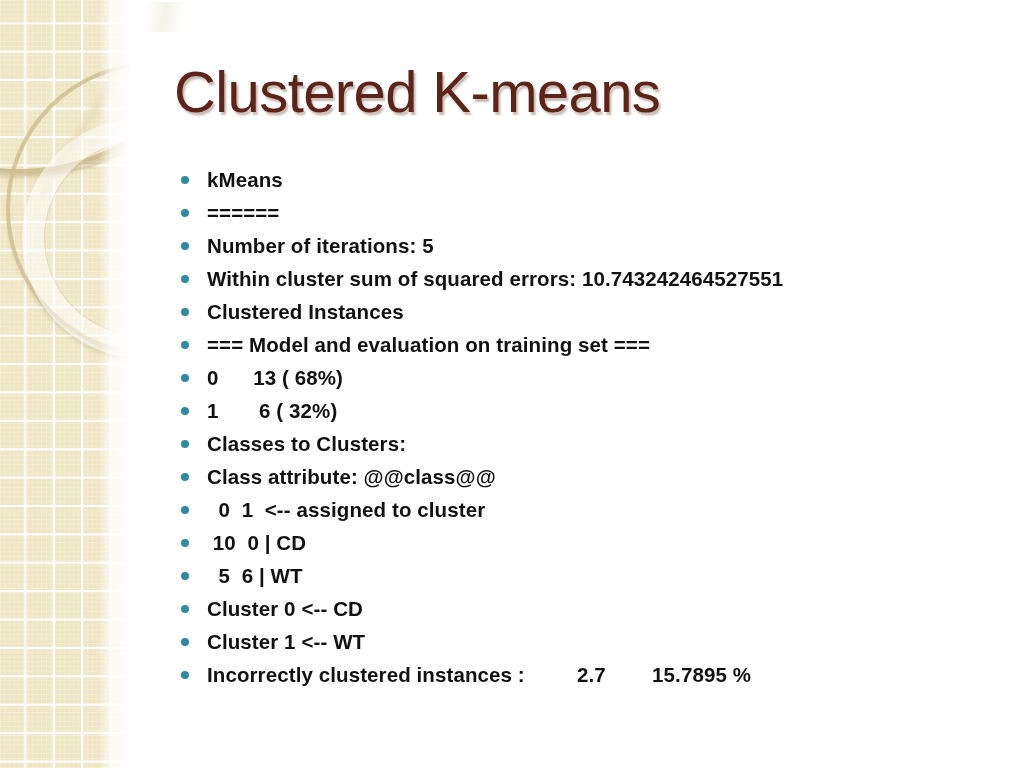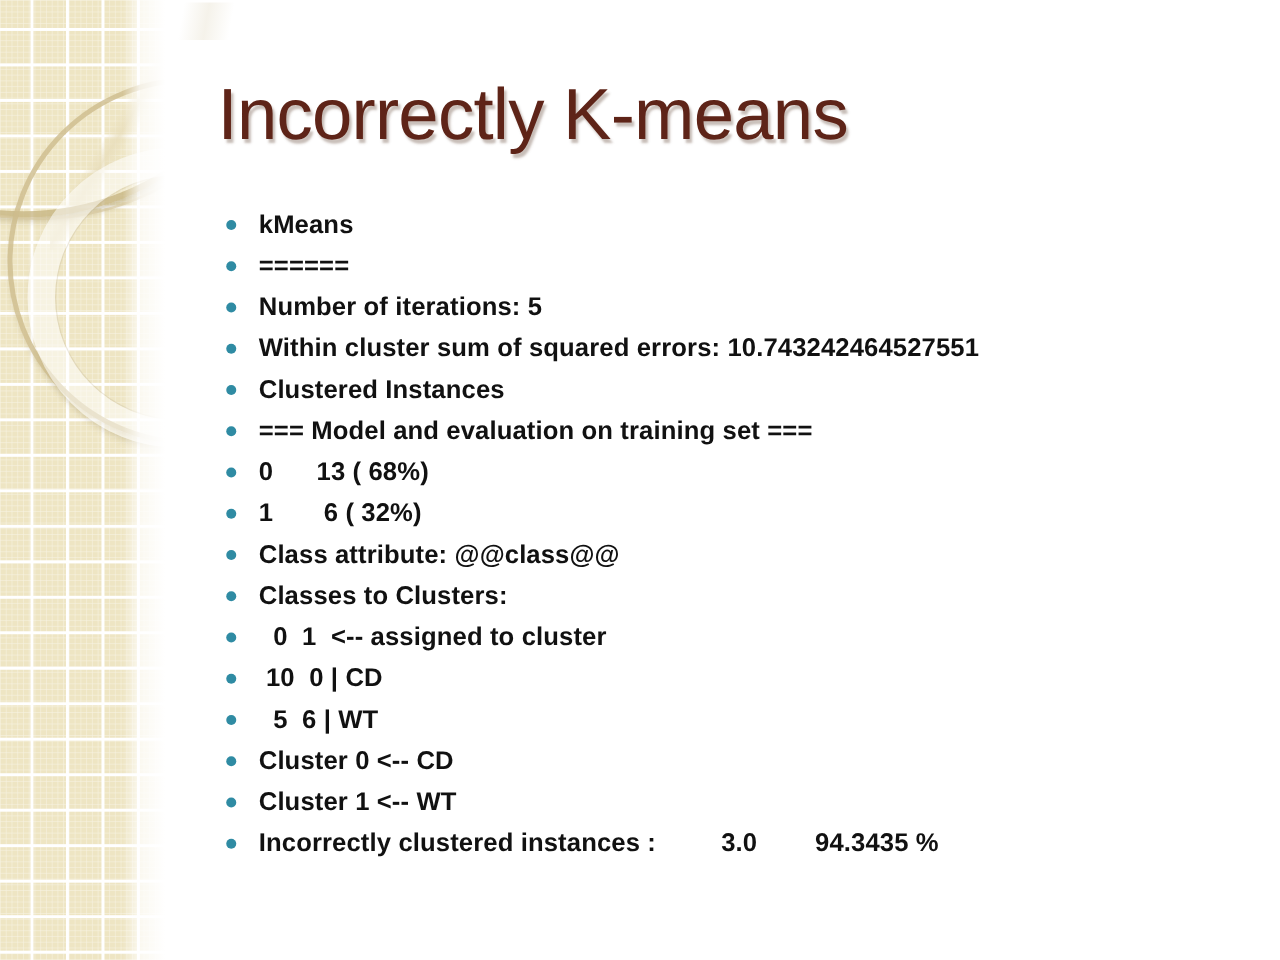--- a/index.html
+++ b/index.html
@@ -201,21 +201,21 @@
     <div class="deco-streak"></div>
     <div class="deco-arc-big"></div>
     <div class="deco-arc-big2"></div>
     <div class="deco-ring2"></div>
     <div class="deco-ring"></div>
     <div class="deco-fade"></div>
   </div>
 
   <div class="top-artifact"></div>
 
-  <div class="title">Incorrectly K-means</div>
+  <div class="title">Clustered K-means</div>
 
   <div class="body-list">
 
     <div class="bullet-row">
       <span class="bullet-dot"></span>
       <span class="bullet-text">kMeans</span>
     </div>
 
     <div class="bullet-row">
       <span class="bullet-dot"></span>
@@ -247,30 +247,30 @@
       <span class="bullet-text mono-pad">0      13 ( 68%)</span>
     </div>
 
     <div class="bullet-row">
       <span class="bullet-dot"></span>
       <span class="bullet-text mono-pad">1       6 ( 32%)</span>
     </div>
 
     <div class="bullet-row">
       <span class="bullet-dot"></span>
+      <span class="bullet-text">Classes to Clusters:</span>
+    </div>
+
+    <div class="bullet-row">
+      <span class="bullet-dot"></span>
       <span class="bullet-text">Class attribute: @@class@@</span>
     </div>
 
     <div class="bullet-row">
       <span class="bullet-dot"></span>
-      <span class="bullet-text">Classes to Clusters:</span>
-    </div>
-
-    <div class="bullet-row">
-      <span class="bullet-dot"></span>
       <span class="bullet-text mono-pad">  0  1  &lt;-- assigned to cluster</span>
     </div>
 
     <div class="bullet-row">
       <span class="bullet-dot"></span>
       <span class="bullet-text mono-pad"> 10  0 | CD</span>
     </div>
 
     <div class="bullet-row">
       <span class="bullet-dot"></span>
@@ -282,17 +282,17 @@
       <span class="bullet-text">Cluster 0 &lt;-- CD</span>
     </div>
 
     <div class="bullet-row">
       <span class="bullet-dot"></span>
       <span class="bullet-text">Cluster 1 &lt;-- WT</span>
     </div>
 
     <div class="bullet-row">
       <span class="bullet-dot"></span>
-      <span class="bullet-text mono-pad">Incorrectly clustered instances :         3.0        94.3435 %</span>
+      <span class="bullet-text mono-pad">Incorrectly clustered instances :         2.7        15.7895 %</span>
     </div>
 
   </div>
 </div>
 
 </body></html>

